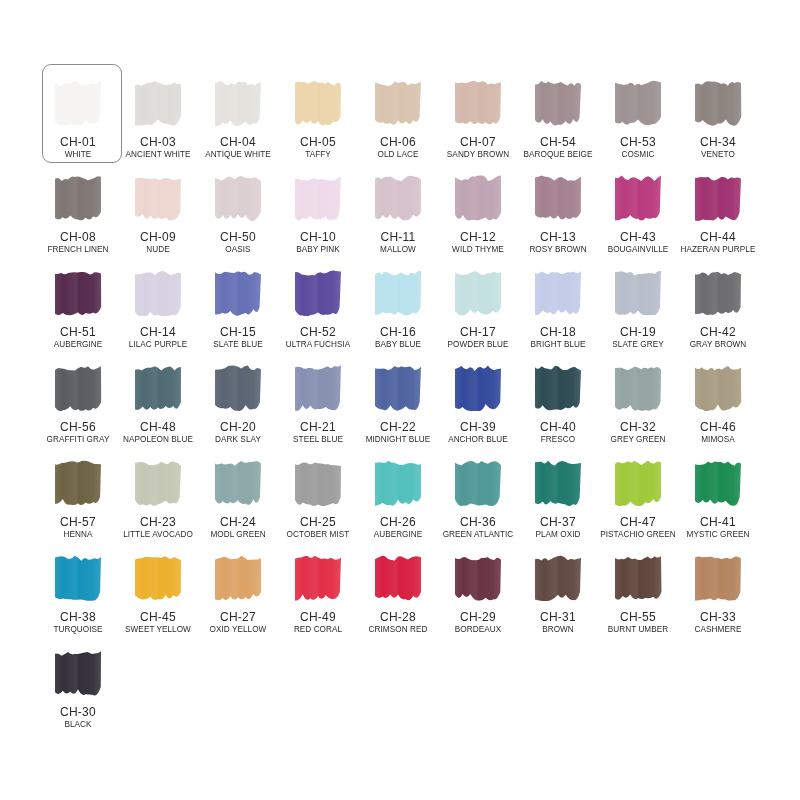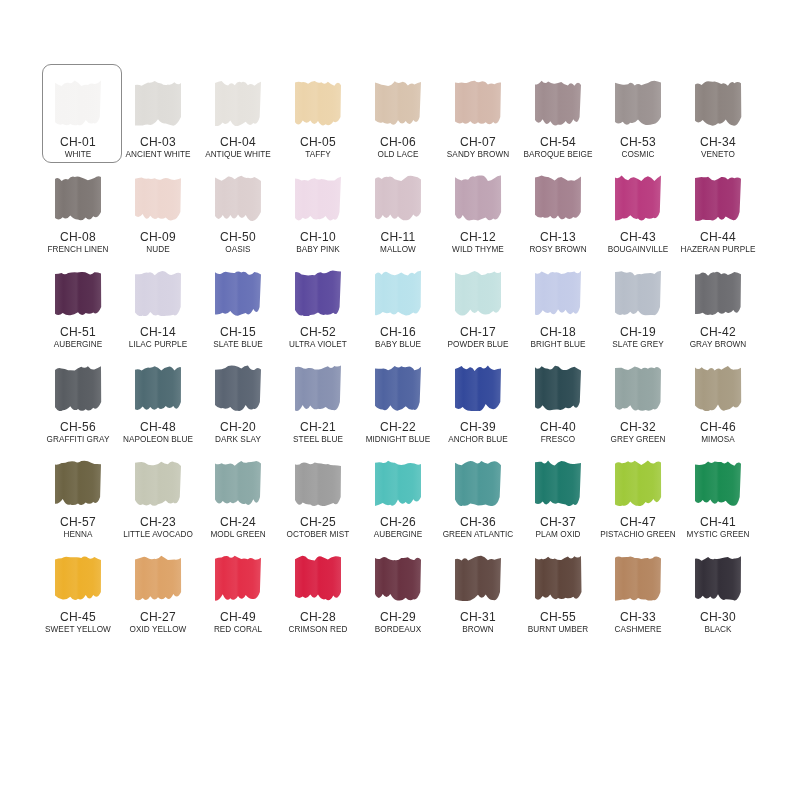--- a/index.html
+++ b/index.html
@@ -501,21 +501,21 @@
                 <stop offset="46%" stop-color="#5c4a9e" stop-opacity="0.93"></stop>
                 <stop offset="52%" stop-color="#5c4a9e" stop-opacity="1"></stop>
                 <stop offset="82%" stop-color="#5c4a9e" stop-opacity="0.97"></stop>
                 <stop offset="100%" stop-color="#5c4a9e" stop-opacity="0.88"></stop>
               </linearGradient>
             </defs>
             <path d="M 3,4.3 Q 6.3,3.1 9.6,6.5 Q 12.9,7.1 16.1,7.6 Q 19.4,6.8 22.7,7.3 Q 26.0,3.9 29.3,4.4 Q 32.6,6.4 35.9,4.2 Q 39.1,2.0 42.4,2.7 Q 45.7,3.4 49.0,3.5 L 47.6,39.0 Q 45.2,49.3 41.3,44.7 Q 37.5,47.7 33.7,46.5 Q 29.8,47.8 26.0,44.6 Q 22.2,47.1 18.3,47.1 Q 14.5,49.9 10.7,47.3 Q 6.8,48.8 3.0,41.9 Z" fill="url(#g24)"></path>
           </svg>
         </div>
         <div class="swatch-code">CH-52</div>
-        <div class="swatch-name">ULTRA VIOLET</div>
+        <div class="swatch-name">ULTRA FUCHSIA</div>
       </div>
       <div class="swatch-cell">
         <div class="swatch-paint-wrap">
           <svg class="swatch-paint" viewBox="0 0 52 48" preserveAspectRatio="none" xmlns="http://www.w3.org/2000/svg">
             <defs>
               <linearGradient id="g25" x1="0" y1="0" x2="1" y2="0">
                 <stop offset="0%" stop-color="#b8e2ec" stop-opacity="0.92"></stop>
                 <stop offset="18%" stop-color="#b8e2ec" stop-opacity="1"></stop>
                 <stop offset="46%" stop-color="#b8e2ec" stop-opacity="0.93"></stop>
                 <stop offset="52%" stop-color="#b8e2ec" stop-opacity="1"></stop>
@@ -944,20 +944,39 @@
             <path d="M 3,6.6 Q 6.3,7.1 9.6,6.8 Q 12.9,6.9 16.1,3.5 Q 19.4,6.3 22.7,3.4 Q 26.0,3.9 29.3,3.9 Q 32.6,7.0 35.9,3.6 Q 39.1,6.9 42.4,7.8 Q 45.7,2.7 49.0,5.7 L 47.7,39.0 Q 45.2,48.9 41.3,47.7 Q 37.5,47.9 33.7,42.7 Q 29.8,46.0 26.0,43.2 Q 22.2,48.9 18.3,41.6 Q 14.5,47.2 10.7,41.9 Q 6.8,47.3 3.0,43.1 Z" fill="url(#g47)"></path>
           </svg>
         </div>
         <div class="swatch-code">CH-41</div>
         <div class="swatch-name">MYSTIC GREEN</div>
       </div>
       <div class="swatch-cell">
         <div class="swatch-paint-wrap">
           <svg class="swatch-paint" viewBox="0 0 52 48" preserveAspectRatio="none" xmlns="http://www.w3.org/2000/svg">
             <defs>
+              <linearGradient id="g48" x1="0" y1="0" x2="1" y2="0">
+                <stop offset="0%" stop-color="#1693bb" stop-opacity="0.92"></stop>
+                <stop offset="18%" stop-color="#1693bb" stop-opacity="1"></stop>
+                <stop offset="46%" stop-color="#1693bb" stop-opacity="0.93"></stop>
+                <stop offset="52%" stop-color="#1693bb" stop-opacity="1"></stop>
+                <stop offset="82%" stop-color="#1693bb" stop-opacity="0.97"></stop>
+                <stop offset="100%" stop-color="#1693bb" stop-opacity="0.88"></stop>
+              </linearGradient>
+            </defs>
+            <path d="M 3,4.6 Q 6.3,3.5 9.6,3.2 Q 12.9,3.5 16.1,5.9 Q 19.4,6.9 22.7,2.7 Q 26.0,3.5 29.3,7.8 Q 32.6,2.9 35.9,6.5 Q 39.1,7.2 42.4,5.0 Q 45.7,7.6 49.0,4.0 L 48.1,39.0 Q 45.2,48.3 41.3,47.6 Q 37.5,48.1 33.7,47.4 Q 29.8,46.2 26.0,46.7 Q 22.2,47.2 18.3,46.2 Q 14.5,46.5 10.7,45.5 Q 6.8,47.2 3.0,44.3 Z" fill="url(#g48)"></path>
+          </svg>
+        </div>
+        <div class="swatch-code">CH-38</div>
+        <div class="swatch-name">TURQUOISE</div>
+      </div>
+      <div class="swatch-cell">
+        <div class="swatch-paint-wrap">
+          <svg class="swatch-paint" viewBox="0 0 52 48" preserveAspectRatio="none" xmlns="http://www.w3.org/2000/svg">
+            <defs>
               <linearGradient id="g49" x1="0" y1="0" x2="1" y2="0">
                 <stop offset="0%" stop-color="#edb02c" stop-opacity="0.92"></stop>
                 <stop offset="18%" stop-color="#edb02c" stop-opacity="1"></stop>
                 <stop offset="46%" stop-color="#edb02c" stop-opacity="0.93"></stop>
                 <stop offset="52%" stop-color="#edb02c" stop-opacity="1"></stop>
                 <stop offset="82%" stop-color="#edb02c" stop-opacity="0.97"></stop>
                 <stop offset="100%" stop-color="#edb02c" stop-opacity="0.88"></stop>
               </linearGradient>
             </defs>
             <path d="M 3,6.6 Q 6.3,5.2 9.6,5.2 Q 12.9,3.0 16.1,4.0 Q 19.4,4.5 22.7,4.3 Q 26.0,3.8 29.3,4.9 Q 32.6,2.4 35.9,4.8 Q 39.1,6.8 42.4,4.0 Q 45.7,6.1 49.0,6.9 L 48.9,39.0 Q 45.2,46.8 41.3,42.1 Q 37.5,49.1 33.7,41.9 Q 29.8,48.2 26.0,45.7 Q 22.2,49.3 18.3,43.7 Q 14.5,47.0 10.7,46.5 Q 6.8,46.1 3.0,42.4 Z" fill="url(#g49)"></path>

